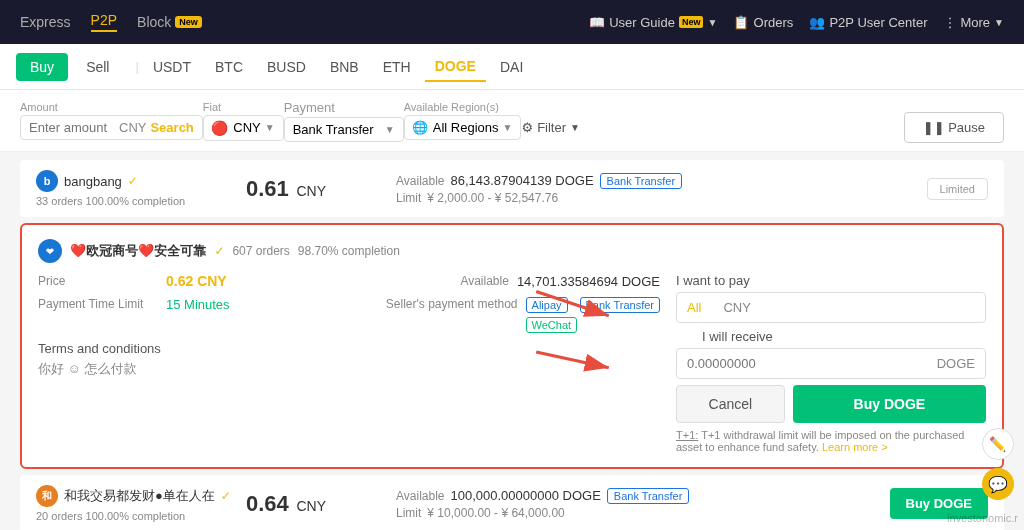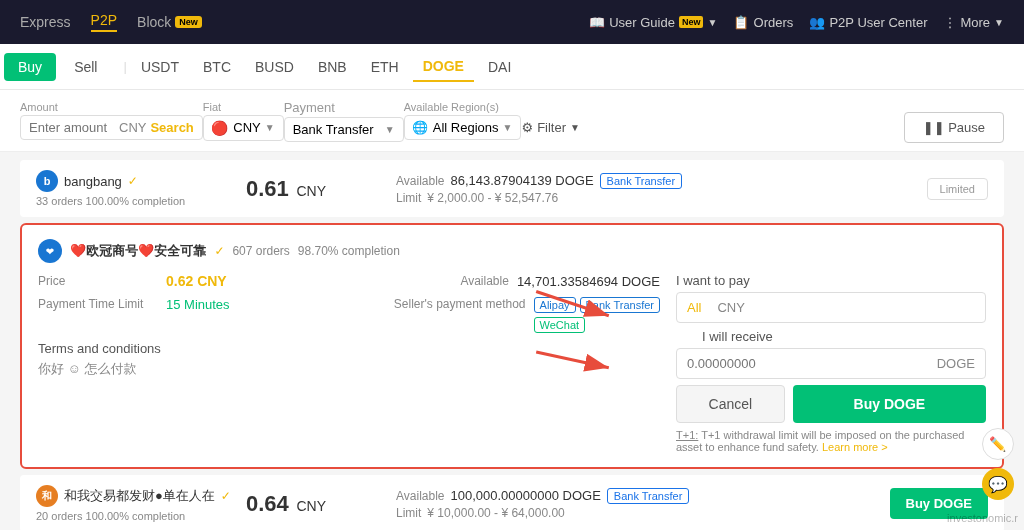--- a/index.html
+++ b/index.html
@@ -33,21 +33,21 @@
       <span>P2P User Center</span>
     </span>
     <span style="display:flex;align-items:center;gap:4px;color:#ccc;cursor:pointer;font-size:13px;">
       <span>⋮</span>
       <span>More</span>
       <span style="font-size:10px;">▼</span>
     </span>
   </div>
 </nav>
 
-<div style="background:#fff;display:flex;align-items:center;padding:0 4px;height:46px;border-bottom:1px solid #e8e8e8;gap:4px;">
+<div style="background:#fff;display:flex;align-items:center;padding:0 16px;height:46px;border-bottom:1px solid #e8e8e8;gap:4px;">
   <button style="background:#02c076;color:#fff;border:none;border-radius:4px;padding:6px 14px;cursor:pointer;font-size:14px;font-weight:500;">Buy</button>
   <button style="background:transparent;color:#555;border:none;border-radius:4px;padding:6px 14px;cursor:pointer;font-size:14px;">Sell</button>
   <span style="margin-left:8px;color:#ddd;">|</span>
   <span style="padding:6px 10px;color:#555;cursor:pointer;font-size:14px;">USDT</span>
   <span style="padding:6px 10px;color:#555;cursor:pointer;font-size:14px;">BTC</span>
   <span style="padding:6px 10px;color:#555;cursor:pointer;font-size:14px;">BUSD</span>
   <span style="padding:6px 10px;color:#555;cursor:pointer;font-size:14px;">BNB</span>
   <span style="padding:6px 10px;color:#555;cursor:pointer;font-size:14px;">ETH</span>
   <span style="padding:6px 10px;color:#f0b90b;cursor:pointer;font-size:14px;border-bottom:2px solid #f0b90b;font-weight:600;">DOGE</span>
   <span style="padding:6px 10px;color:#555;cursor:pointer;font-size:14px;">DAI</span>
@@ -143,38 +143,38 @@
           <span style="flex:1;"></span>
           <span style="color:#888;font-size:12px;">Available</span>
           <span style="color:#333;font-size:13px;">14,701.33584694 DOGE</span>
         </div>
         <div style="display:flex;align-items:flex-start;gap:8px;margin-bottom:8px;">
           <span style="color:#888;font-size:12px;min-width:120px;">Payment Time Limit</span>
           <span style="color:#02c076;font-size:13px;">15 Minutes</span>
           <span style="flex:1;"></span>
           <span style="color:#888;font-size:12px;">Seller's payment method</span>
           <div style="display:flex;gap:4px;flex-direction:column;">
-            <div style="display:flex;gap:4px;">
+            <div style="display:flex;gap:12px;">
               <span style="font-size:11px;color:#1976d2;border:1px solid #1976d2;padding:1px 5px;border-radius:3px;">Alipay</span>
               <span style="font-size:11px;color:#1976d2;border:1px solid #1976d2;padding:1px 5px;border-radius:3px;">Bank Transfer</span>
             </div>
             <span style="font-size:11px;color:#02c076;border:1px solid #02c076;padding:1px 5px;border-radius:3px;width:fit-content;">WeChat</span>
           </div>
         </div>
         <div style="margin-top:8px;">
           <div style="font-size:13px;font-weight:500;color:#555;margin-bottom:4px;">Terms and conditions</div>
           <div style="font-size:13px;color:#888;">你好 ☺ 怎么付款</div>
         </div>
       </div>
 
       <div style="width:310px;display:flex;flex-direction:column;gap:6px;">
         <div>
           <div style="font-size:13px;color:#555;margin-bottom:4px;">I want to pay</div>
           <div style="border:1px solid #ddd;border-radius:4px;padding:7px 10px;display:flex;align-items:center;">
-            <span style="color:#f0b90b;font-size:13px;cursor:pointer;margin-right:16px;">All</span>
+            <span style="color:#f0b90b;font-size:13px;cursor:pointer;margin-right:22px;">All</span>
             <span style="color:#888;font-size:13px;">CNY</span>
           </div>
         </div>
         <div>
           <div style="font-size:13px;color:#555;margin-bottom:4px;margin-left:26px;">I will receive</div>
           <div style="border:1px solid #ddd;border-radius:4px;padding:7px 10px;display:flex;align-items:center;">
             <input type="text" style="border: none; outline: none; flex: 1 1 0%; font-size: 13px; color: rgb(204, 204, 204);" placeholder="0.00000000">
             <span style="color:#888;font-size:13px;">DOGE</span>
           </div>
         </div>

